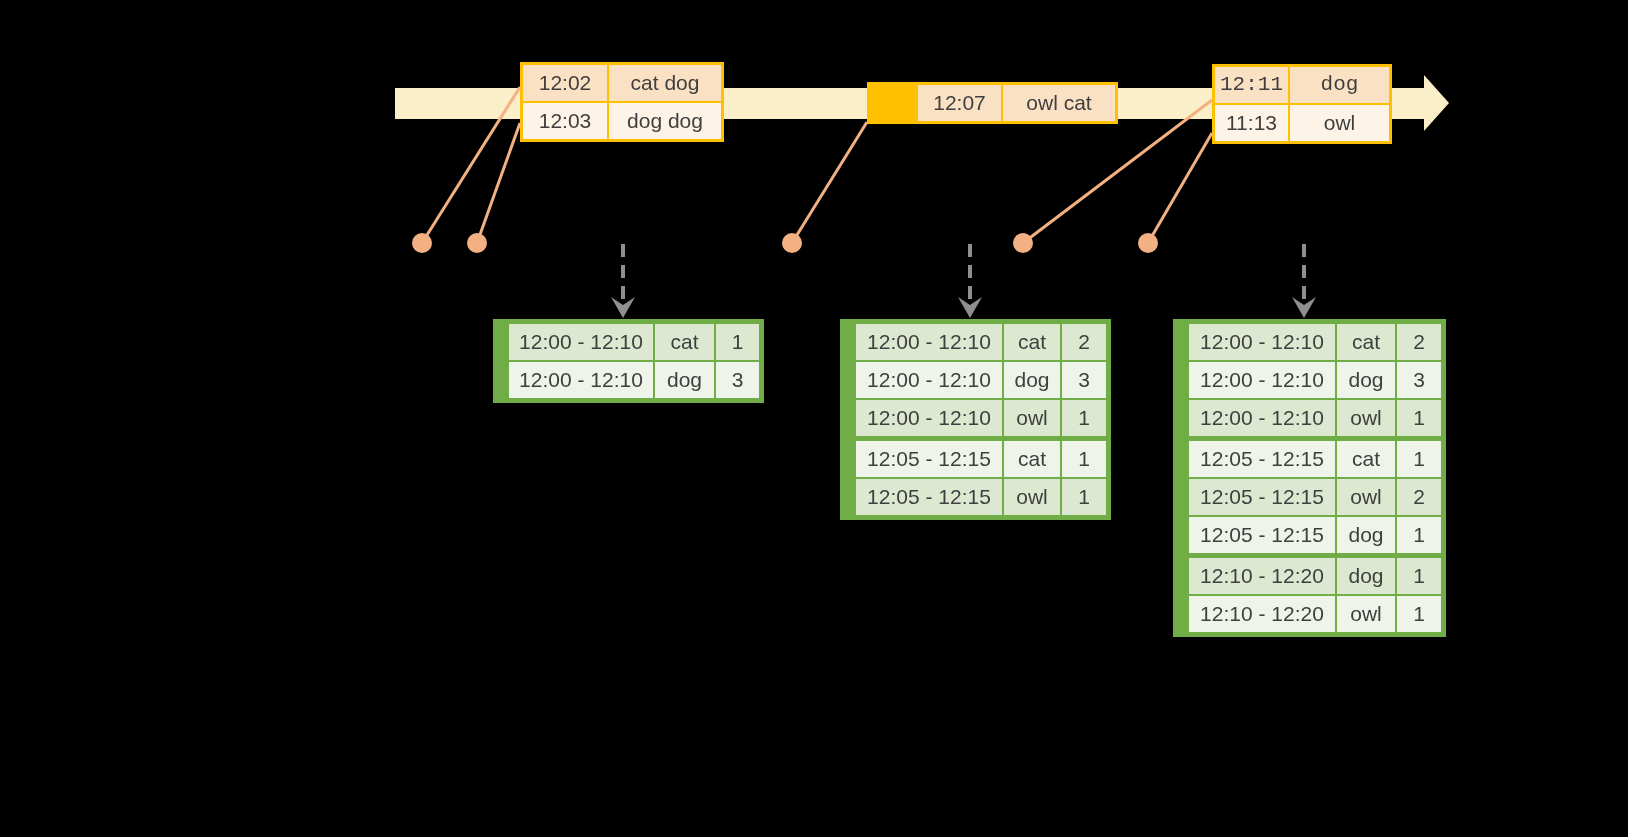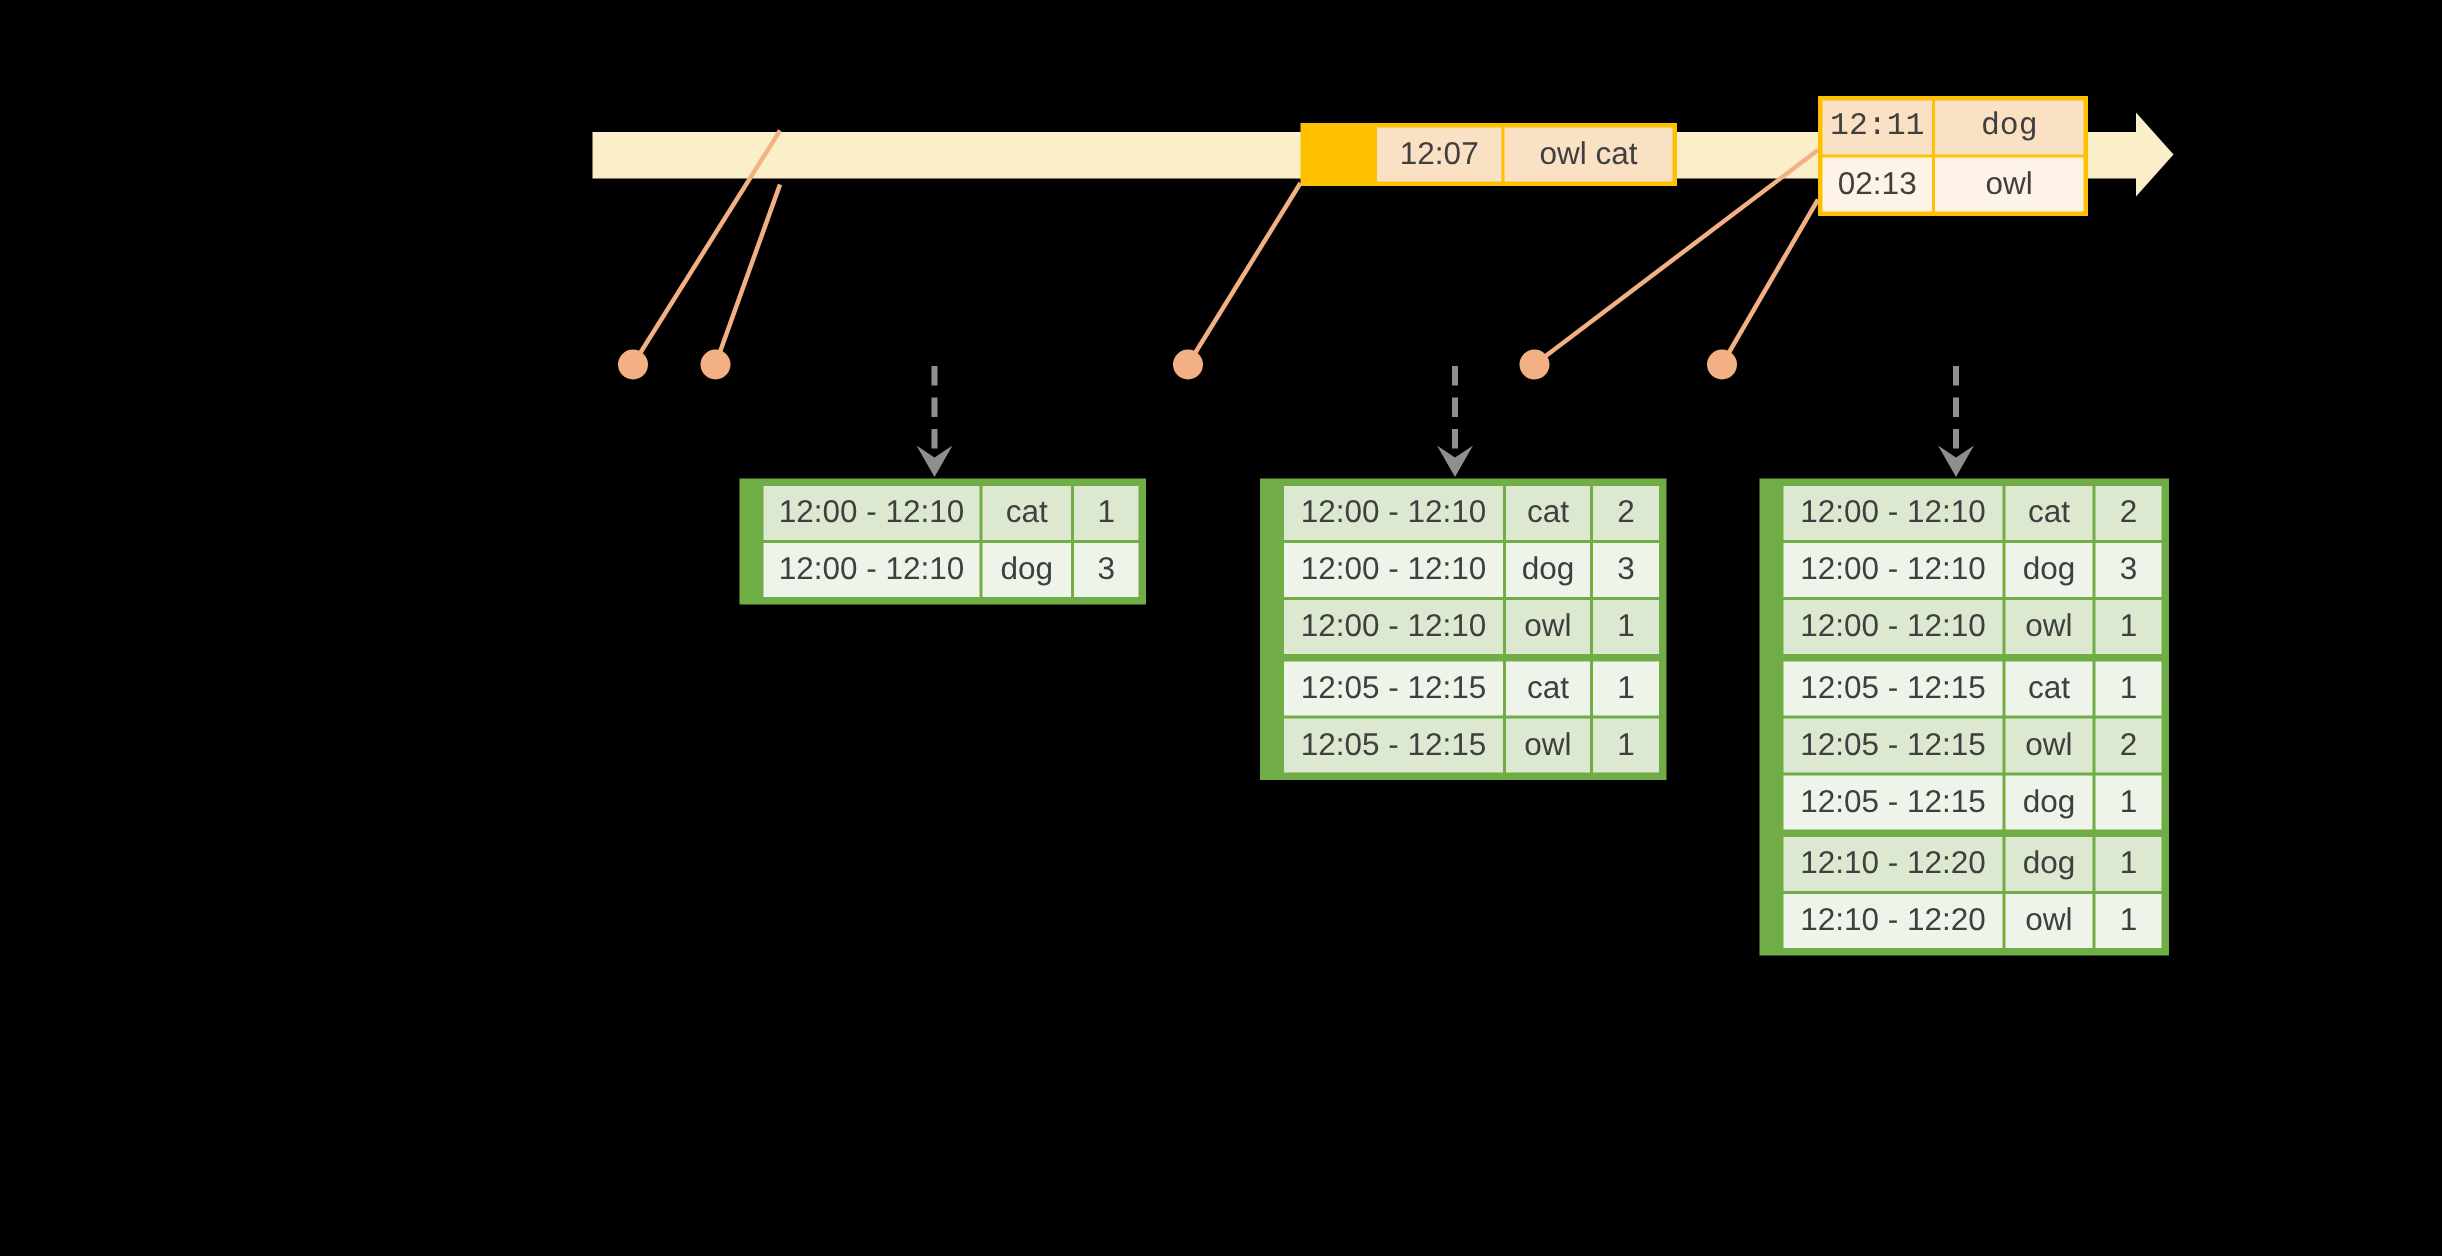--- a/index.html
+++ b/index.html
@@ -40,33 +40,43 @@
         font-size:21px; color:var(--text); white-space:nowrap; overflow:hidden;}
 </style>
 </head>
 <body>
 
 <div id="canvas">
 
   <div id="band"></div>
   <div id="band-head"></div>
 
+  <div class="event-table" style="left:520px; top:62px;">
+      <div class="row dark" style="grid-template-columns: 84px 112px;">
+        <div class="cell">12:02</div>
+        <div class="cell">cat dog</div>
+      </div>
+      <div class="row light" style="grid-template-columns: 84px 112px; margin-top: 2px;">
+        <div class="cell">12:03</div>
+        <div class="cell">dog dog</div>
+      </div>
+    </div>
   <div class="event-table" style="left:867px; top:82px;">
       <div class="row dark" style="grid-template-columns: 83px 112px; padding-left: 48px;">
         <div class="cell">12:07</div>
         <div class="cell">owl cat</div>
       </div>
     </div>
   <div class="event-table" style="left:1212px; top:64px;">
       <div class="row dark" style="grid-template-columns: 73px 99px; font-family: Liberation Mono, monospace;">
         <div class="cell">12:11</div>
         <div class="cell">dog</div>
       </div>
       <div class="row light" style="grid-template-columns: 73px 99px; margin-top: 2px;">
-        <div class="cell">02:13</div>
+        <div class="cell">11:13</div>
         <div class="cell">owl</div>
       </div>
     </div>
 
   <div class="result-table" style="left:493px; top:319px;">
       <div class="row dark" style="grid-template-columns: 144px 59px 43px;">
         <div class="cell">12:00 - 12:10</div>
         <div class="cell">cat</div>
         <div class="cell">1</div>
       </div>

